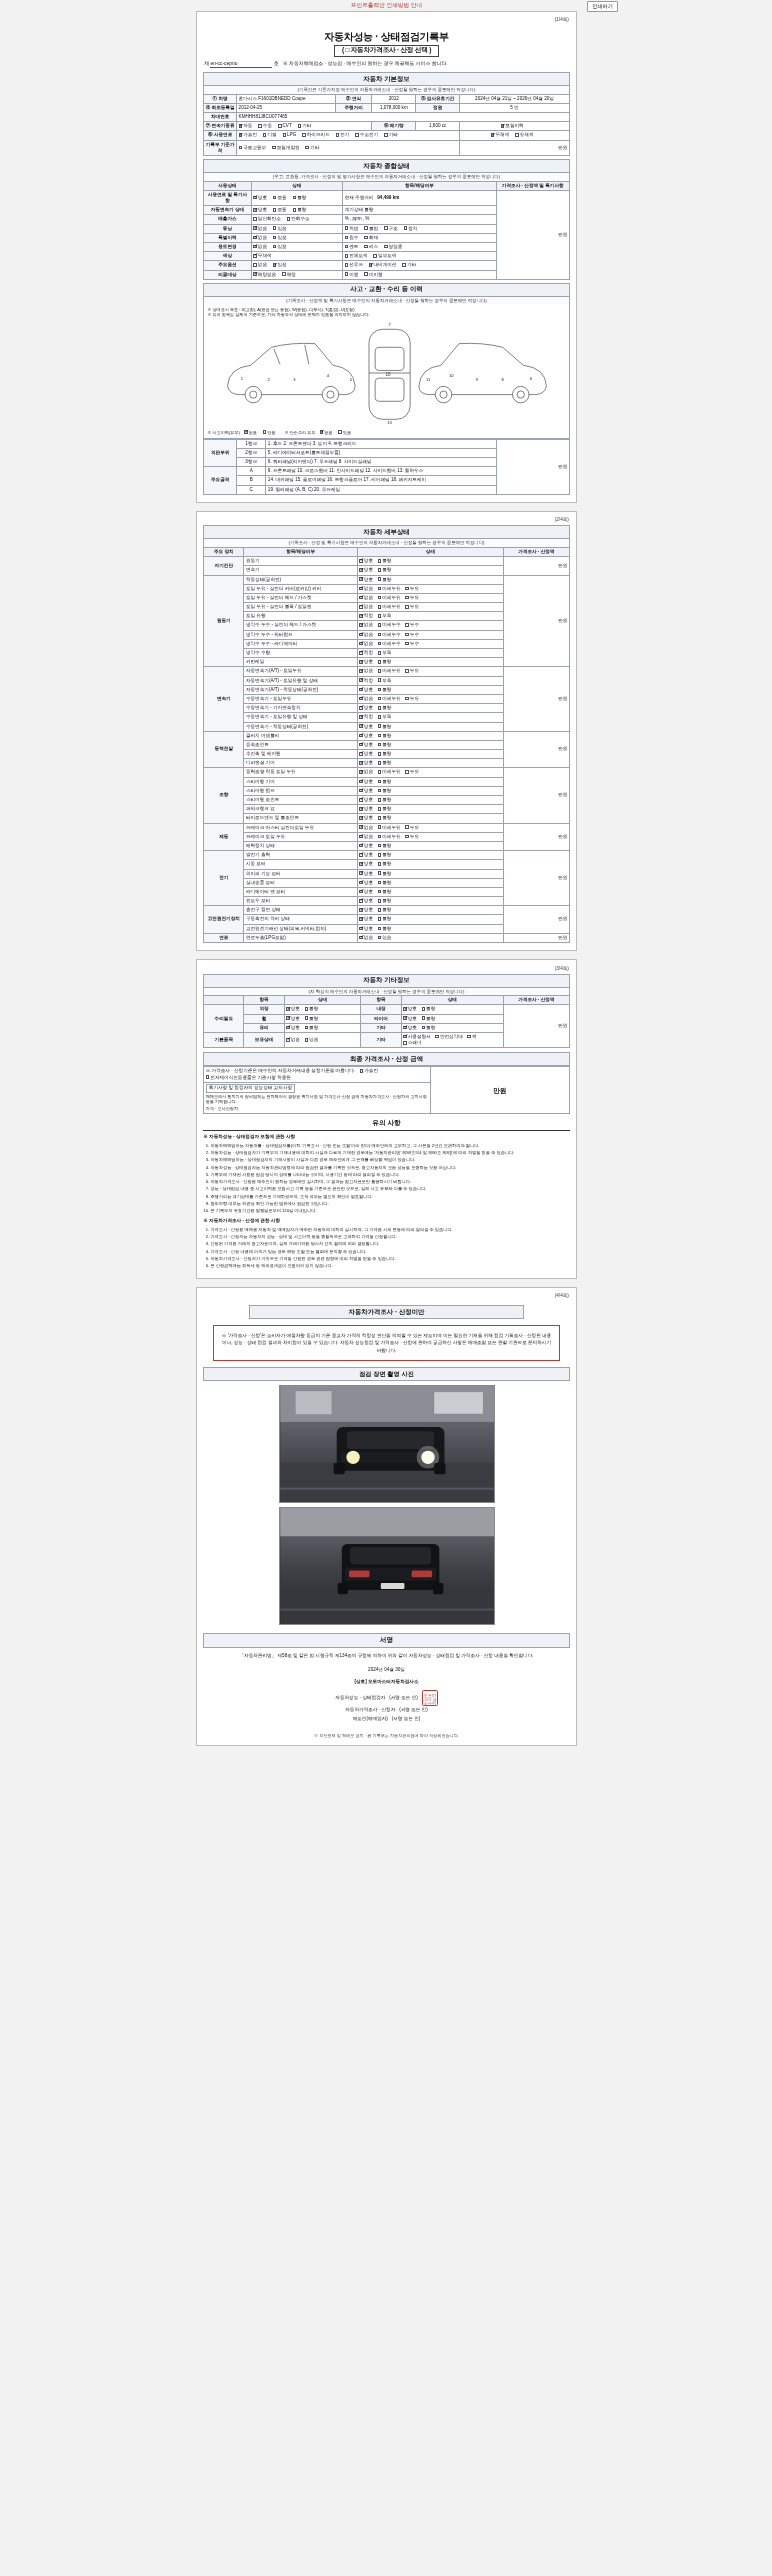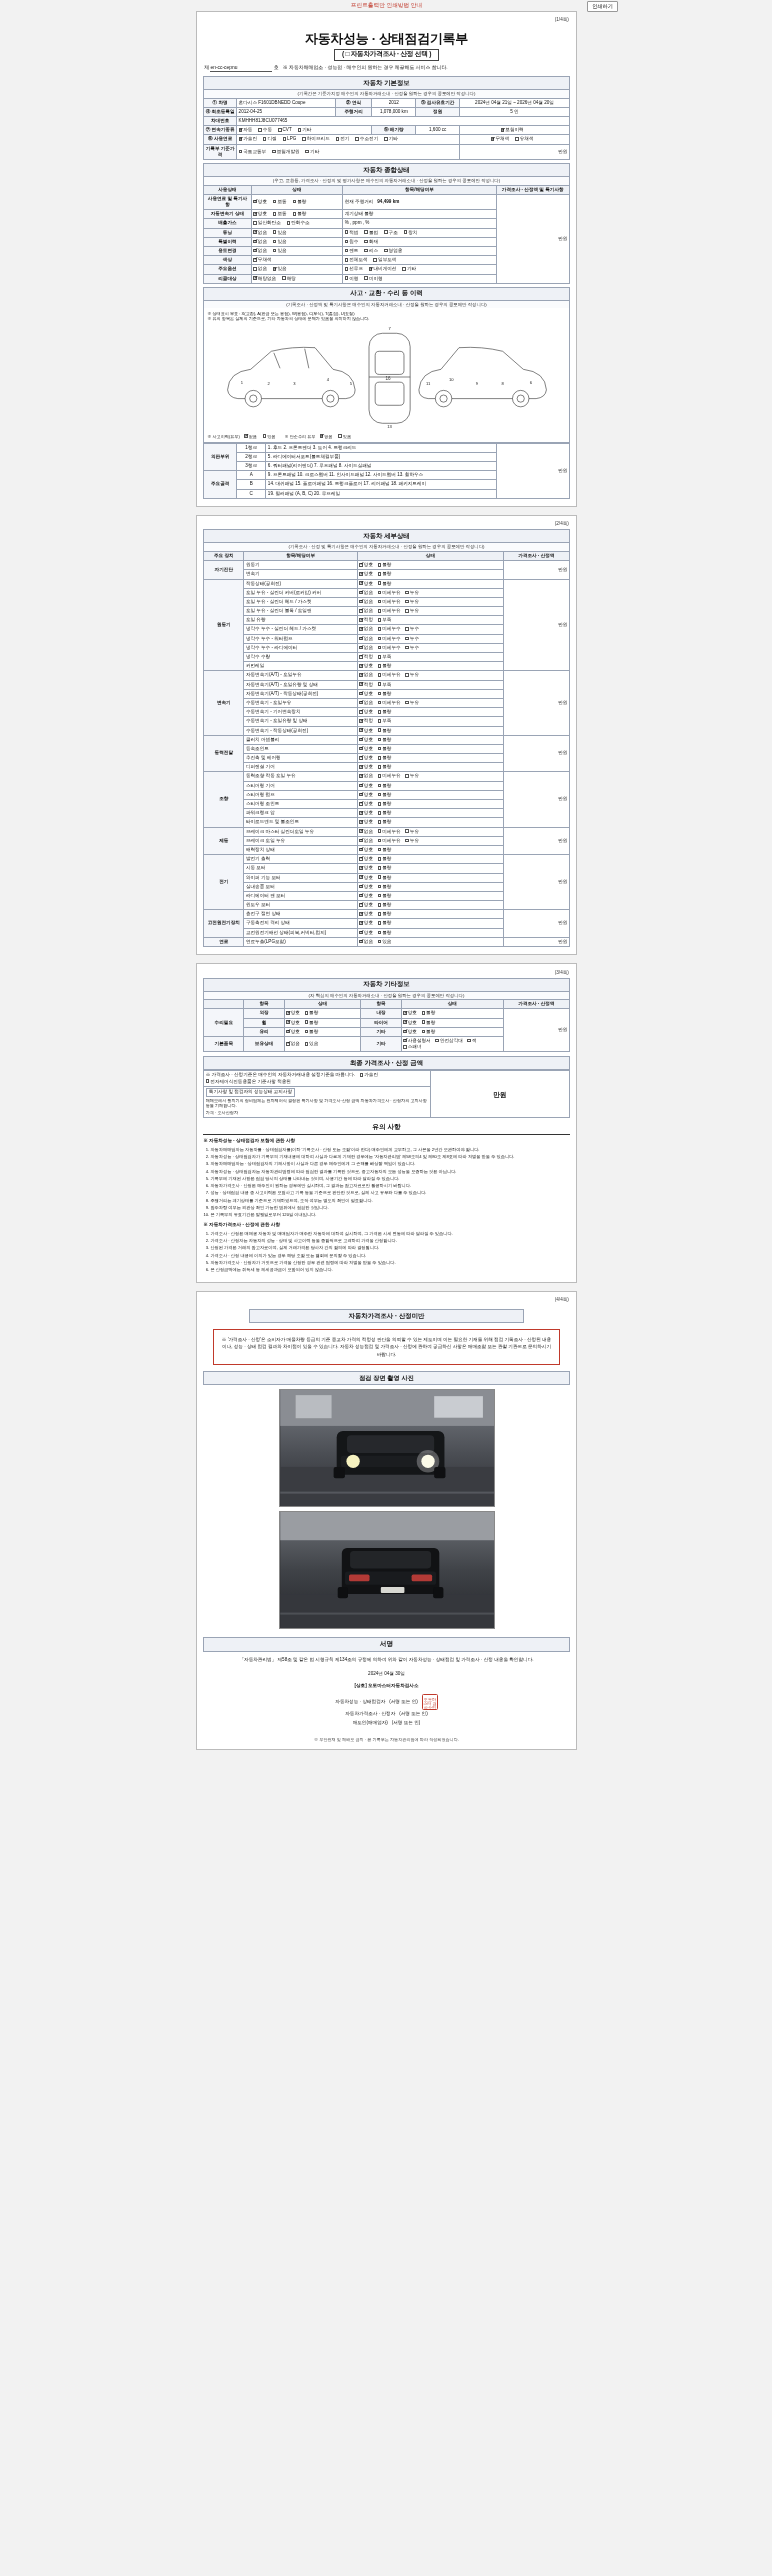--- a/index.html
+++ b/index.html
@@ -23,21 +23,21 @@
     padding:1px 4.1px; border-radius:1px;
   }
   .page {
     width:381px; margin:0 auto 8.2px auto; background:#fff;
     border:0.5px solid #bbb; padding:5.2px 6.2px 7.2px 6.2px;
     position:relative;
   }
   .pg-mark { text-align:right; font-size:4.6px; color:#333; padding-right:1px; }
 
   h1.doc-title {
-    text-align:center; font-size:13px; font-weight:bold; margin:7.2px 0 1px 0;
+    text-align:center; font-size:10px; font-weight:bold; margin:7.2px 0 1px 0;
     letter-spacing:-0.3px;
   }
   h2.doc-sub {
     text-align:center; font-size:6.7px; font-weight:bold; margin:1px 0 3.1px 0;
     letter-spacing:-0.3px;
   }
   .doc-sub .box { border:0.5px solid #444; padding:0.5px 7.2px; display:inline-block; }
   .legal {
     font-size:4.9px; text-align:left; margin:2.1px 1px 4.1px 1px; line-height:1.5;
   }

